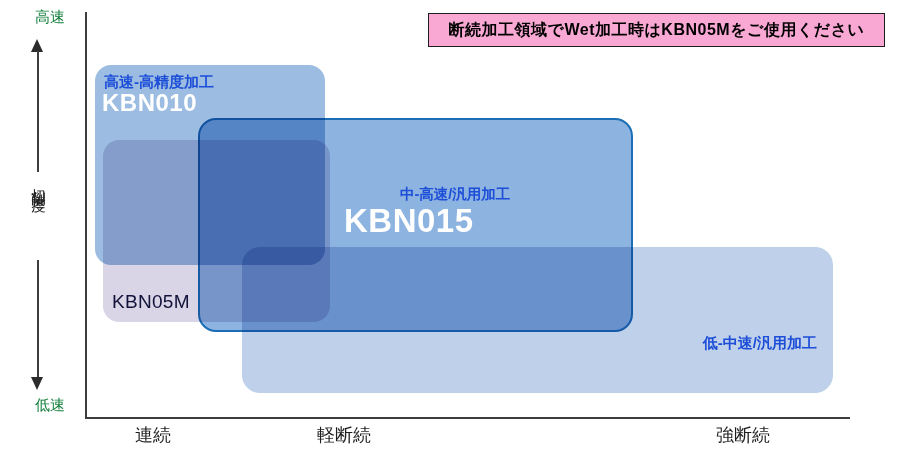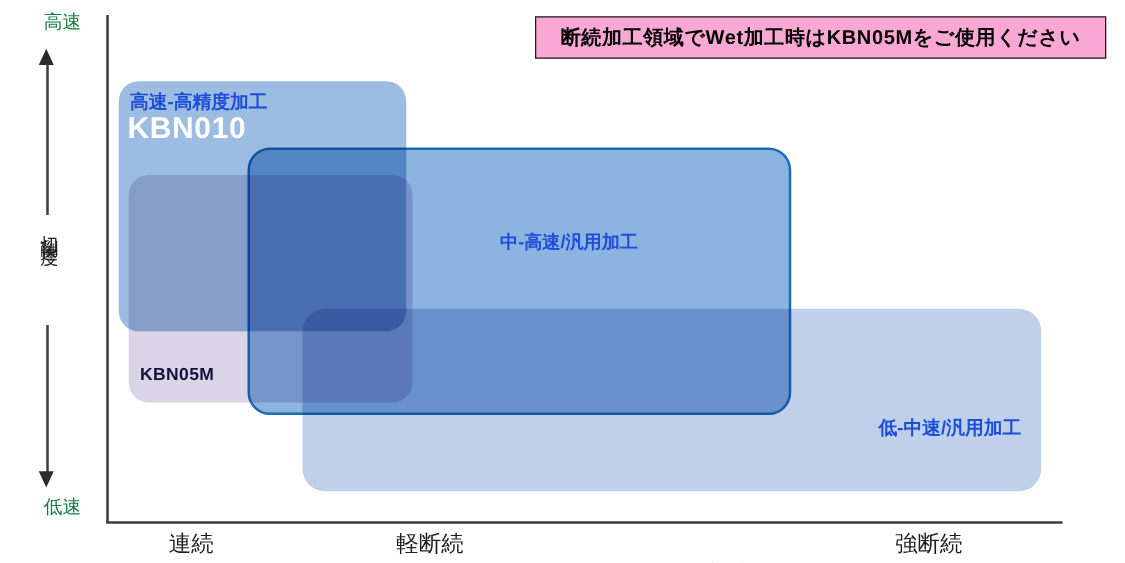--- a/index.html
+++ b/index.html
@@ -43,21 +43,21 @@
   .region.kbn05m{left:103px;top:140px;width:227px;height:182px;border-radius:16px;background:#d9d4e6;}
   .region.kbn020{left:242px;top:247px;width:591px;height:146px;border-radius:18px;background:#bed0ea;}
   .region.kbn015{left:198px;top:118px;width:435px;height:214px;border-radius:18px;
     background:#8db3e0;border:2.5px solid #1b6eb5;box-sizing:border-box;}
   
   .lbl{position:absolute;white-space:nowrap;line-height:1.15;}
   .desc{font-weight:600;color:#1d4ed8;}
   .gname{font-weight:800;color:#ffffff;letter-spacing:0.5px;}
   .kbn010-desc{left:104px;top:73px;font-size:15px;}
   .kbn010-name{left:102px;top:89px;font-size:24px;}
-  .kbn05m-name{left:112px;top:291px;font-size:14px;font-weight:700;color:#10123a;letter-spacing:0.3px;}
+  .kbn05m-name{left:112px;top:291px;font-size:19px;font-weight:400;color:#10123a;letter-spacing:0.3px;}
   .kbn015-desc{left:356px;top:186px;font-size:14.5px;margin-left:44px;}
   .kbn015-name{left:344px;top:202px;font-size:33px;}
   .kbn020-desc{right:83px;top:334px;font-size:15px;text-align:left;}
   .kbn020-name{right:83px;top:351px;font-size:25px;text-align:right;}
 </style>
 </head>
 <body>
 
 <div class="stage">
 
@@ -83,18 +83,19 @@
 
   <div class="region kbn010"></div>
   <div class="region kbn05m"></div>
   <div class="region kbn020"></div>
   <div class="region kbn015"></div>
 
   <div class="lbl desc kbn010-desc">高速-高精度加工</div>
   <div class="lbl gname kbn010-name">KBN010</div>
 
   <div class="lbl desc kbn015-desc">中-高速/汎用加工</div>
+  <div class="lbl gname kbn015-name">KBN015</div>
 
   <div class="lbl kbn05m-name">KBN05M</div>
 
   <div class="lbl desc kbn020-desc">低-中速/汎用加工</div>
 
 </div>
 
 </body></html>

